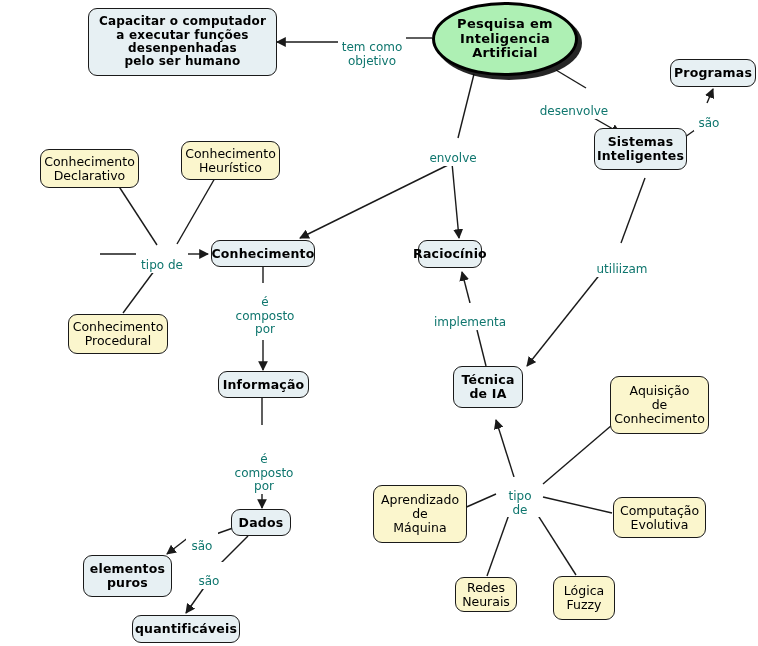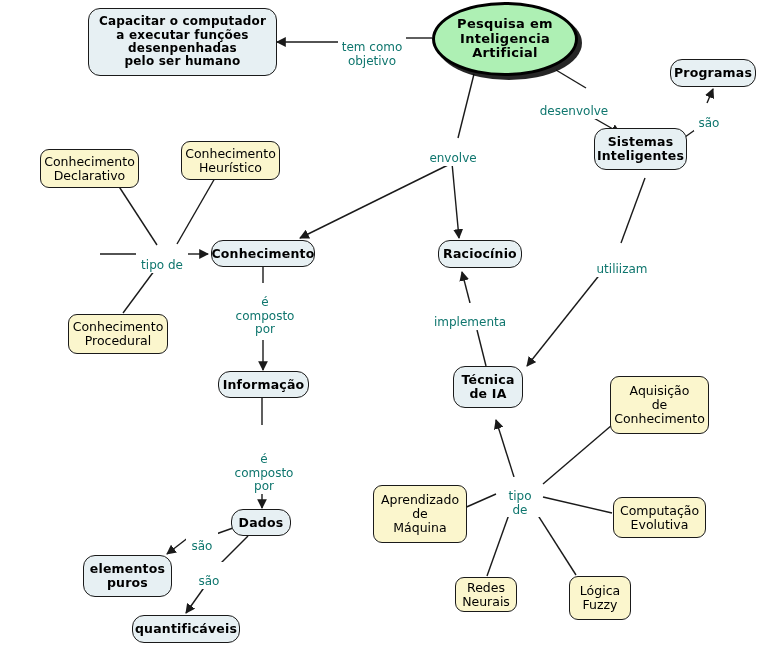--- a/index.html
+++ b/index.html
@@ -38,21 +38,20 @@
     line-height: 1.12;
     color: #000000;
     white-space: pre-line;
     z-index: 3;
   }
   .node.blue {
     background: #e7f0f3;
     font-weight: bold;
     font-size: 12.5px;
     letter-spacing: 0.2px;
-    border-radius: 12px;
   }
   .node.yellow {
     background: #fbf6cd;
     font-weight: normal;
     font-size: 12.5px;
   }
   .node.root {
     background: #aef0b4;
     border: 3px solid #000000;
     border-radius: 50%;
@@ -155,21 +154,21 @@
 
   <div class="node blue" style="left:594px; top:128px; width:93px; height:42px;">
     <span>Sistemas
 Inteligentes</span>
   </div>
 
   <div class="node blue" style="left:211px; top:240px; width:104px; height:27px;">
     <span>Conhecimento</span>
   </div>
 
-  <div class="node blue" style="left:438px; top:240px; width:84px; height:28px;">
+  <div class="node blue" style="left:418px; top:240px; width:64px; height:28px;">
     <span>Raciocínio</span>
   </div>
 
   <div class="node blue" style="left:453px; top:366px; width:70px; height:42px;">
     <span>Técnica
 de IA</span>
   </div>
 
   <div class="node blue" style="left:218px; top:371px; width:91px; height:27px;">
     <span>Informação</span>
@@ -208,21 +207,21 @@
     <span>Aquisição
 de
 Conhecimento</span>
   </div>
 
   <div class="node yellow" style="left:613px; top:497px; width:93px; height:41px;">
     <span>Computação
 Evolutiva</span>
   </div>
 
-  <div class="node yellow" style="left:553px; top:576px; width:62px; height:44px;margin-left:16px;">
+  <div class="node yellow" style="left:553px; top:576px; width:62px; height:44px;">
     <span>Lógica
 Fuzzy</span>
   </div>
 
   <div class="node yellow" style="left:455px; top:577px; width:62px; height:35px;">
     <span>Redes
 Neurais</span>
   </div>
 
   <div class="node yellow" style="left:373px; top:485px; width:94px; height:58px;">

